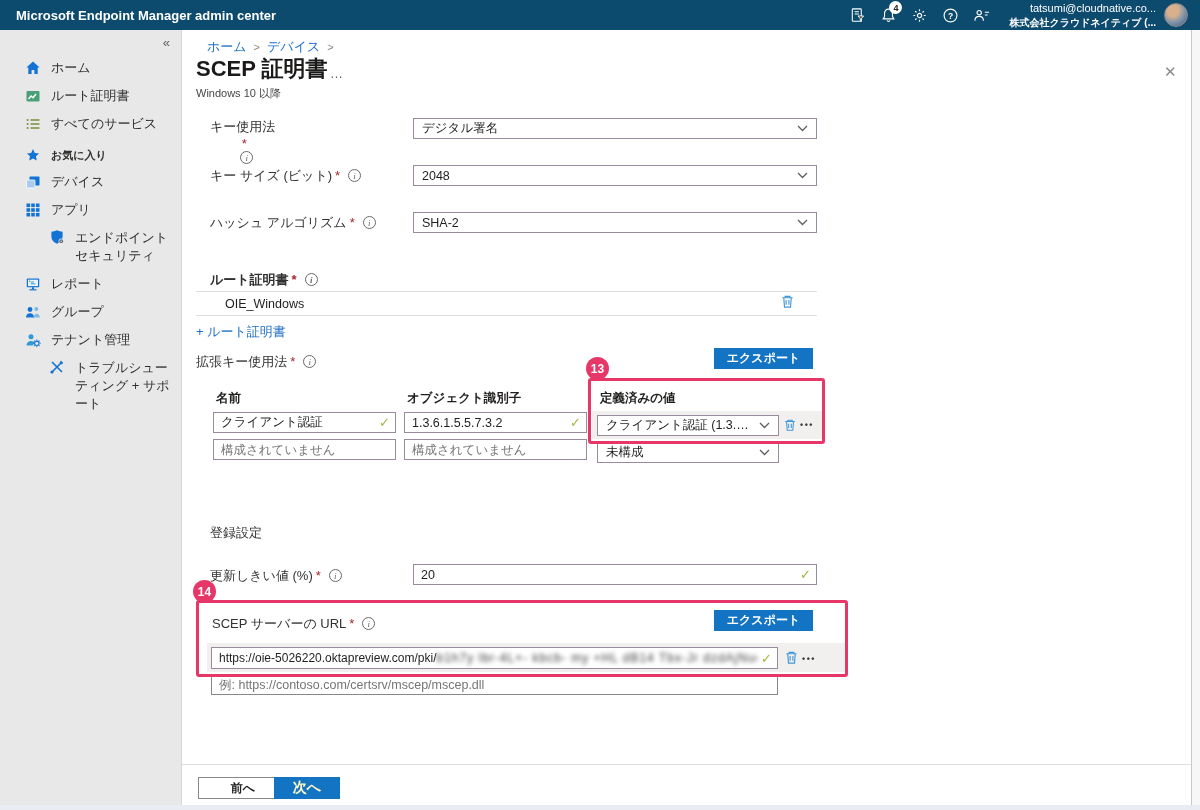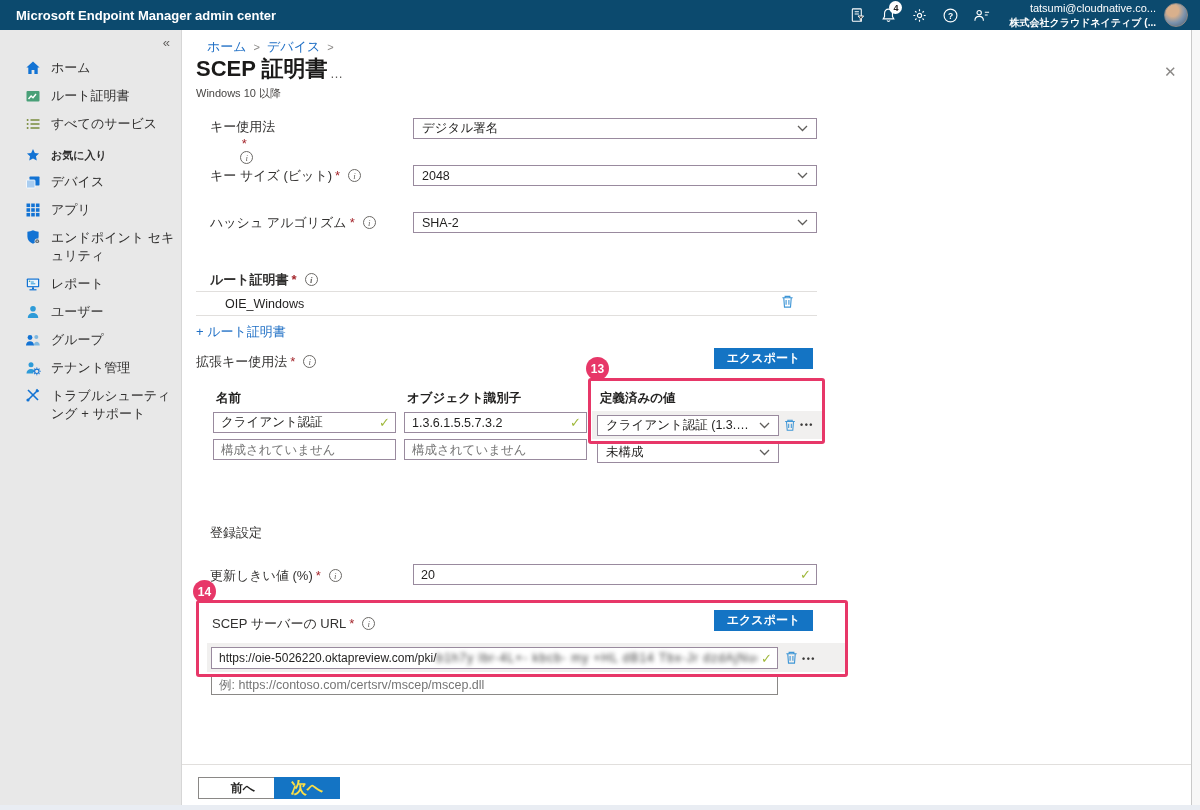--- a/index.html
+++ b/index.html
@@ -16,21 +16,21 @@
   .tb-user { text-align:right; line-height:1.3; margin:0 8px 0 12px; }
   .tb-email { font-size:11px; }
   .tb-org { font-size:10px; font-weight:700; }
   .avatar { width:24px; height:24px; border-radius:50%; background:radial-gradient(circle at 35% 30%, #d9b08c 0 28%, #7c93ad 58%, #46586e); border:1px solid #8a8886; margin-right:4px; }
 
   
   .sidebar { position:absolute; left:0; top:30px; width:182px; bottom:0; background:#e8e8e8; border-right:1px solid #d6d6d6; padding-top:24px; z-index:10; }
   .collapse { position:absolute; top:5px; right:11px; color:#605e5c; font-size:13px; cursor:pointer; }
   .sb-item { display:flex; align-items:center; gap:10px; padding:0 6px 0 24px; height:28px; font-size:13px; color:#323130; cursor:pointer; }
   .sb-item.small { height:26px; font-size:11px; font-weight:700; margin-top:4px; }
-  .sb-item.tall { height:46px; align-items:flex-start; padding-top:5px; }
+  .sb-item.tall { height:46px; align-items:flex-start; padding-top:5px;margin-left:24px; }
   .sb-item.tall .sb-lbl { white-space:normal; line-height:1.4; }
   .sb-ico { width:17px; display:flex; justify-content:center; flex:none; }
   .sb-lbl { white-space:nowrap; }
 
   
   .content { position:absolute; left:182px; top:30px; width:1018px; height:780px; background:#fff; }
   .scrolltrack { position:absolute; right:0; top:0; bottom:0; width:9px; background:#f7f7f7; border-left:1px solid #c9c9c9; }
   .bottomstrip { position:absolute; left:0; right:0; bottom:0; height:5px; background:#e9edf3; z-index:30; }
 
   .crumb { font-size:13px; display:flex; align-items:center; }
@@ -51,21 +51,21 @@
   .dd svg { flex:none; }
 
   .ti-wrap { position:absolute; }
   .ti { width:100%; height:21px; border:1px solid #998a9e; font-size:12.5px; padding:0 22px 0 7px; color:#201f1e; font-family:inherit; background:#fff; outline:none; }
   .ti.plain { border-color:#8a8886; }
   .ti::placeholder { color:#757575; opacity:1; }
   .check { position:absolute; right:6px; top:3px; color:#9fb83b; font-size:13px; font-weight:700; pointer-events:none; }
 
   .btn-export { background:#1474c4; color:#fff; font-size:12px; font-weight:700; display:flex; align-items:center; justify-content:center; cursor:pointer; }
   .btn-prev { border:1px solid #8a8886; background:#fff; color:#201f1e; font-size:12px; font-weight:700; display:flex; align-items:center; justify-content:center; cursor:pointer; }
-  .btn-next { background:#1474c4; color:#fde047; font-size:16px; font-weight:700; display:flex; align-items:center; justify-content:center; cursor:pointer; }
+  .btn-next { background:#1474c4; color:#fef9c3; font-size:14px; font-weight:700; display:flex; align-items:center; justify-content:center; cursor:pointer; }
 
   .hr { height:1px; background:#e1dfdd; }
   .link { color:#1f6fc5; font-size:13px; cursor:pointer; }
   .listval { font-size:12.5px; color:#201f1e; }
   .thead { font-size:12.5px; font-weight:700; color:#201f1e; }
   .section { font-size:13px; color:#323130; }
 
   .badge { width:23px; height:23px; border-radius:50%; background:#e73768; color:#fff; font-size:12px; font-weight:700; display:flex; align-items:center; justify-content:center; z-index:7; }
   .redbox { border:3px solid #e73768; border-radius:3px; z-index:6; pointer-events:none; }
   .graystrip { background:#f1f0ef; }
@@ -221,29 +221,20 @@
           <circle cx="4.6" cy="5.2" r="0.8" fill="#49a078"></circle>
           <rect x="7" y="11.3" width="2" height="2" fill="#1273d4"></rect>
           <rect x="4.5" y="13.2" width="7" height="1.2" fill="#1273d4"></rect>
         </svg>
       </span>
     <span class="sb-lbl">レポート</span>
   </div>
   <div class="sb-item">
     <span class="sb-ico">
         <svg width="16" height="16" viewBox="0 0 16 16">
-          <circle cx="8" cy="4.8" r="2.8" fill="#2e9bd8"></circle>
-          <path d="M2.8 14c0-3.4 2.3-5 5.2-5s5.2 1.6 5.2 5z" fill="#2e9bd8"></path>
-        </svg>
-      </span>
-    <span class="sb-lbl">ユーザー</span>
-  </div>
-  <div class="sb-item">
-    <span class="sb-ico">
-        <svg width="16" height="16" viewBox="0 0 16 16">
           <circle cx="11.3" cy="5" r="2" fill="#7fb8e0"></circle>
           <path d="M8.7 13.5c.2-2.5 1.5-3.8 3-3.8 1.6 0 2.9 1.2 3.1 3.8z" fill="#7fb8e0"></path>
           <circle cx="5" cy="5.5" r="2.4" fill="#1273d4"></circle>
           <path d="M1 13.5c0-2.9 1.9-4.3 4-4.3s4 1.4 4 4.3z" fill="#1273d4"></path>
         </svg>
       </span>
     <span class="sb-lbl">グループ</span>
   </div>
   <div class="sb-item">
     <span class="sb-ico">

